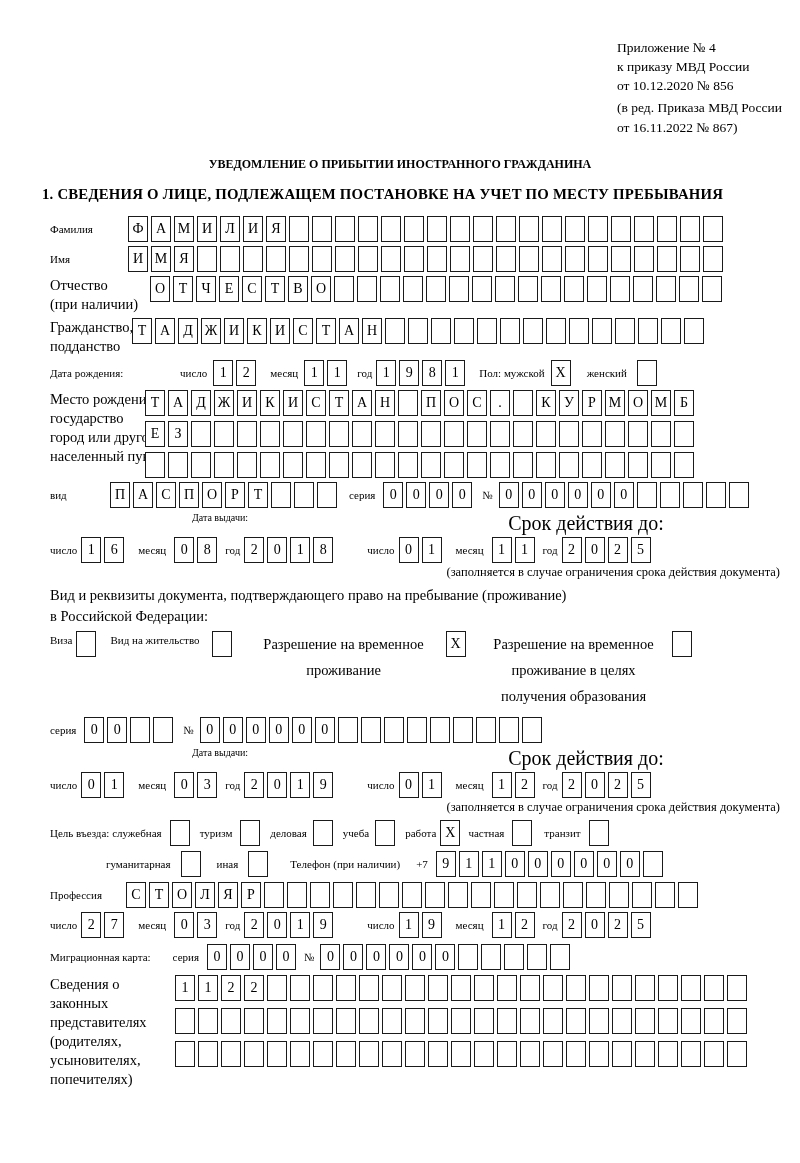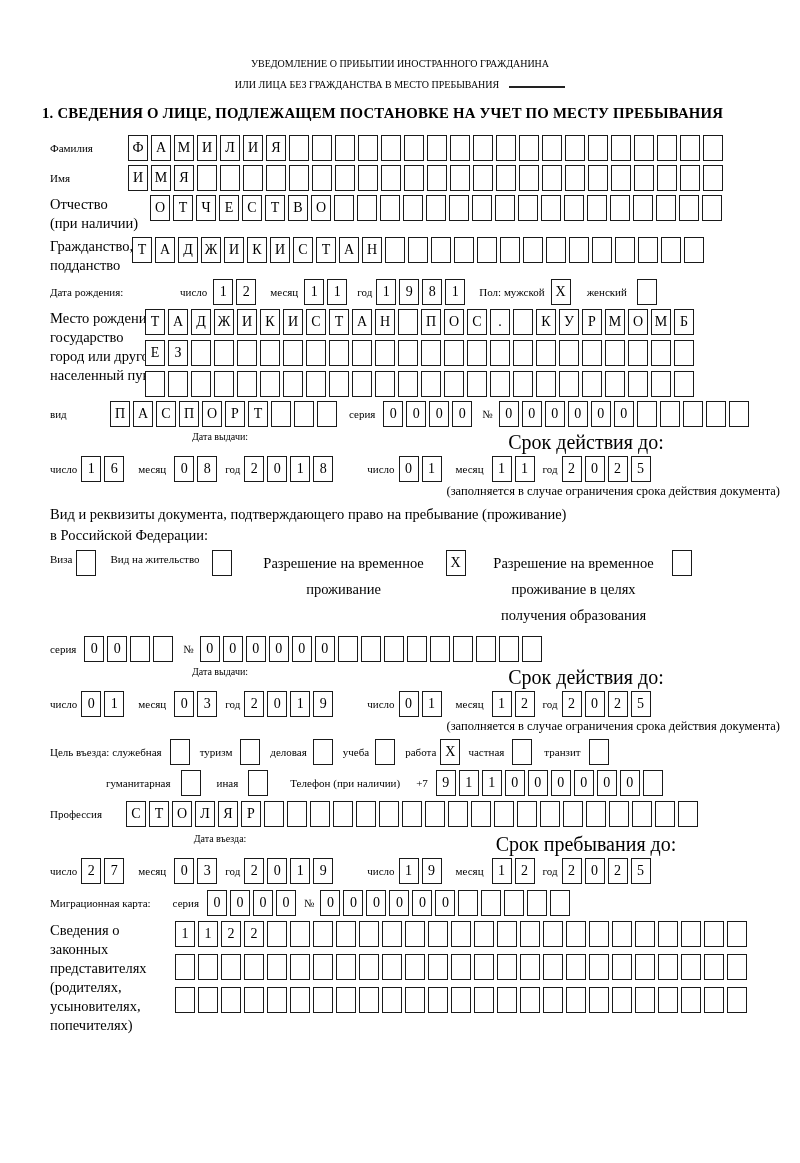--- a/index.html
+++ b/index.html
@@ -2,21 +2,21 @@
 <html><head>
 <meta charset="utf-8">
 <style>
   html,body{margin:0;padding:0;background:#fff;}
   body{width:800px;height:1163px;overflow:hidden;color:#000;
        font-family:"Liberation Serif","DejaVu Serif",serif;}
   .page{box-sizing:border-box;width:800px;height:1163px;padding:38px 18px 0 50px;position:relative;}
   .appendix{margin-left:567px;font-size:13.5px;line-height:1.42;}
   .appendix .ed{margin-top:3px;}
   .forma{margin-top:16px;text-align:right;padding-right:22px;font-weight:bold;font-size:15.5px;letter-spacing:.5px;}
-  .title{margin-left:-32px;margin-top:18px;text-align:center;font-weight:normal;font-size:10px;line-height:1.55;}
+  .title{margin-left:-32px;margin-top:18px;text-align:center;font-weight:bold;font-size:12px;line-height:1.55;}
   .uline{display:inline-block;width:56px;border-bottom:2px solid #222;height:14px;margin-left:10px;}
   .section1{margin-top:13px;margin-left:-8px;font-weight:bold;font-size:14.8px;letter-spacing:.2px;}
   .formbody{margin-top:13px;}
   .row{display:flex;align-items:center;margin-bottom:4px;}
   .row.top{align-items:flex-start;}
   .lbl{font-size:11px;white-space:nowrap;line-height:18px;}
   .lblcol div{font-size:14.5px;line-height:19px;white-space:nowrap;}
   .cells{display:flex;gap:3px;}
   .cellcol{display:flex;flex-direction:column;gap:5px;}
   .cell{box-sizing:border-box;width:20px;height:26px;border:1.6px solid #1a1a1a;
@@ -37,25 +37,31 @@
   .cb-stack{text-align:center;font-size:14.5px;line-height:26px;}
   .cb-w190{width:196px;} .cb-w185{width:188px;}
   .purpose{display:flex;align-items:center;margin-bottom:5px;}
   .legal{display:flex;align-items:flex-start;margin-top:5px;}
 </style>
 </head>
 <body>
 
 <div class="page">
 
+  <div class="appendix">
+    <div>Приложение № 4</div>
+    <div>к приказу МВД России</div>
+    <div>от 10.12.2020 № 856</div>
+    <div class="ed">(в ред. Приказа МВД России</div>
+    <div>от 16.11.2022 № 867)</div>
+  </div>
 
 
   <div class="title">
     <div>УВЕДОМЛЕНИЕ О ПРИБЫТИИ ИНОСТРАННОГО ГРАЖДАНИНА</div>
-    <div><span>ИЛИ ЛИЦА БЕЗ ГРАЖДАНСТВА В МЕСТО ПРЕБЫВАНИЯ</span><span class="uline"></span></div>
   </div>
 
   <div class="section1">1. СВЕДЕНИЯ О ЛИЦЕ, ПОДЛЕЖАЩЕМ ПОСТАНОВКЕ НА УЧЕТ ПО МЕСТУ ПРЕБЫВАНИЯ</div>
 
   <div class="formbody">
 
     <div class="row">
       <div class="lbl w78">Фамилия</div>
       <div class="cells">
           <span class="cell">Ф</span>
@@ -565,24 +571,20 @@
           <span class="cell"></span>
           <span class="cell"></span>
           <span class="cell"></span>
           <span class="cell"></span>
           <span class="cell"></span>
           <span class="cell"></span>
           <span class="cell"></span>
         </div>
     </div>
 
-    <div class="dhrow" style="margin-top:6px;">
-      <div class="dh-left">Дата въезда:</div>
-      <div class="dh-right">Срок пребывания до:</div>
-    </div>
 
     <div class="daterow">
       <span class="lbl">число</span>
       <div class="cells ml4">
           <span class="cell">2</span>
           <span class="cell">7</span>
         </div>
       <span class="lbl ml14">месяц</span>
       <div class="cells ml8">
           <span class="cell">0</span>

